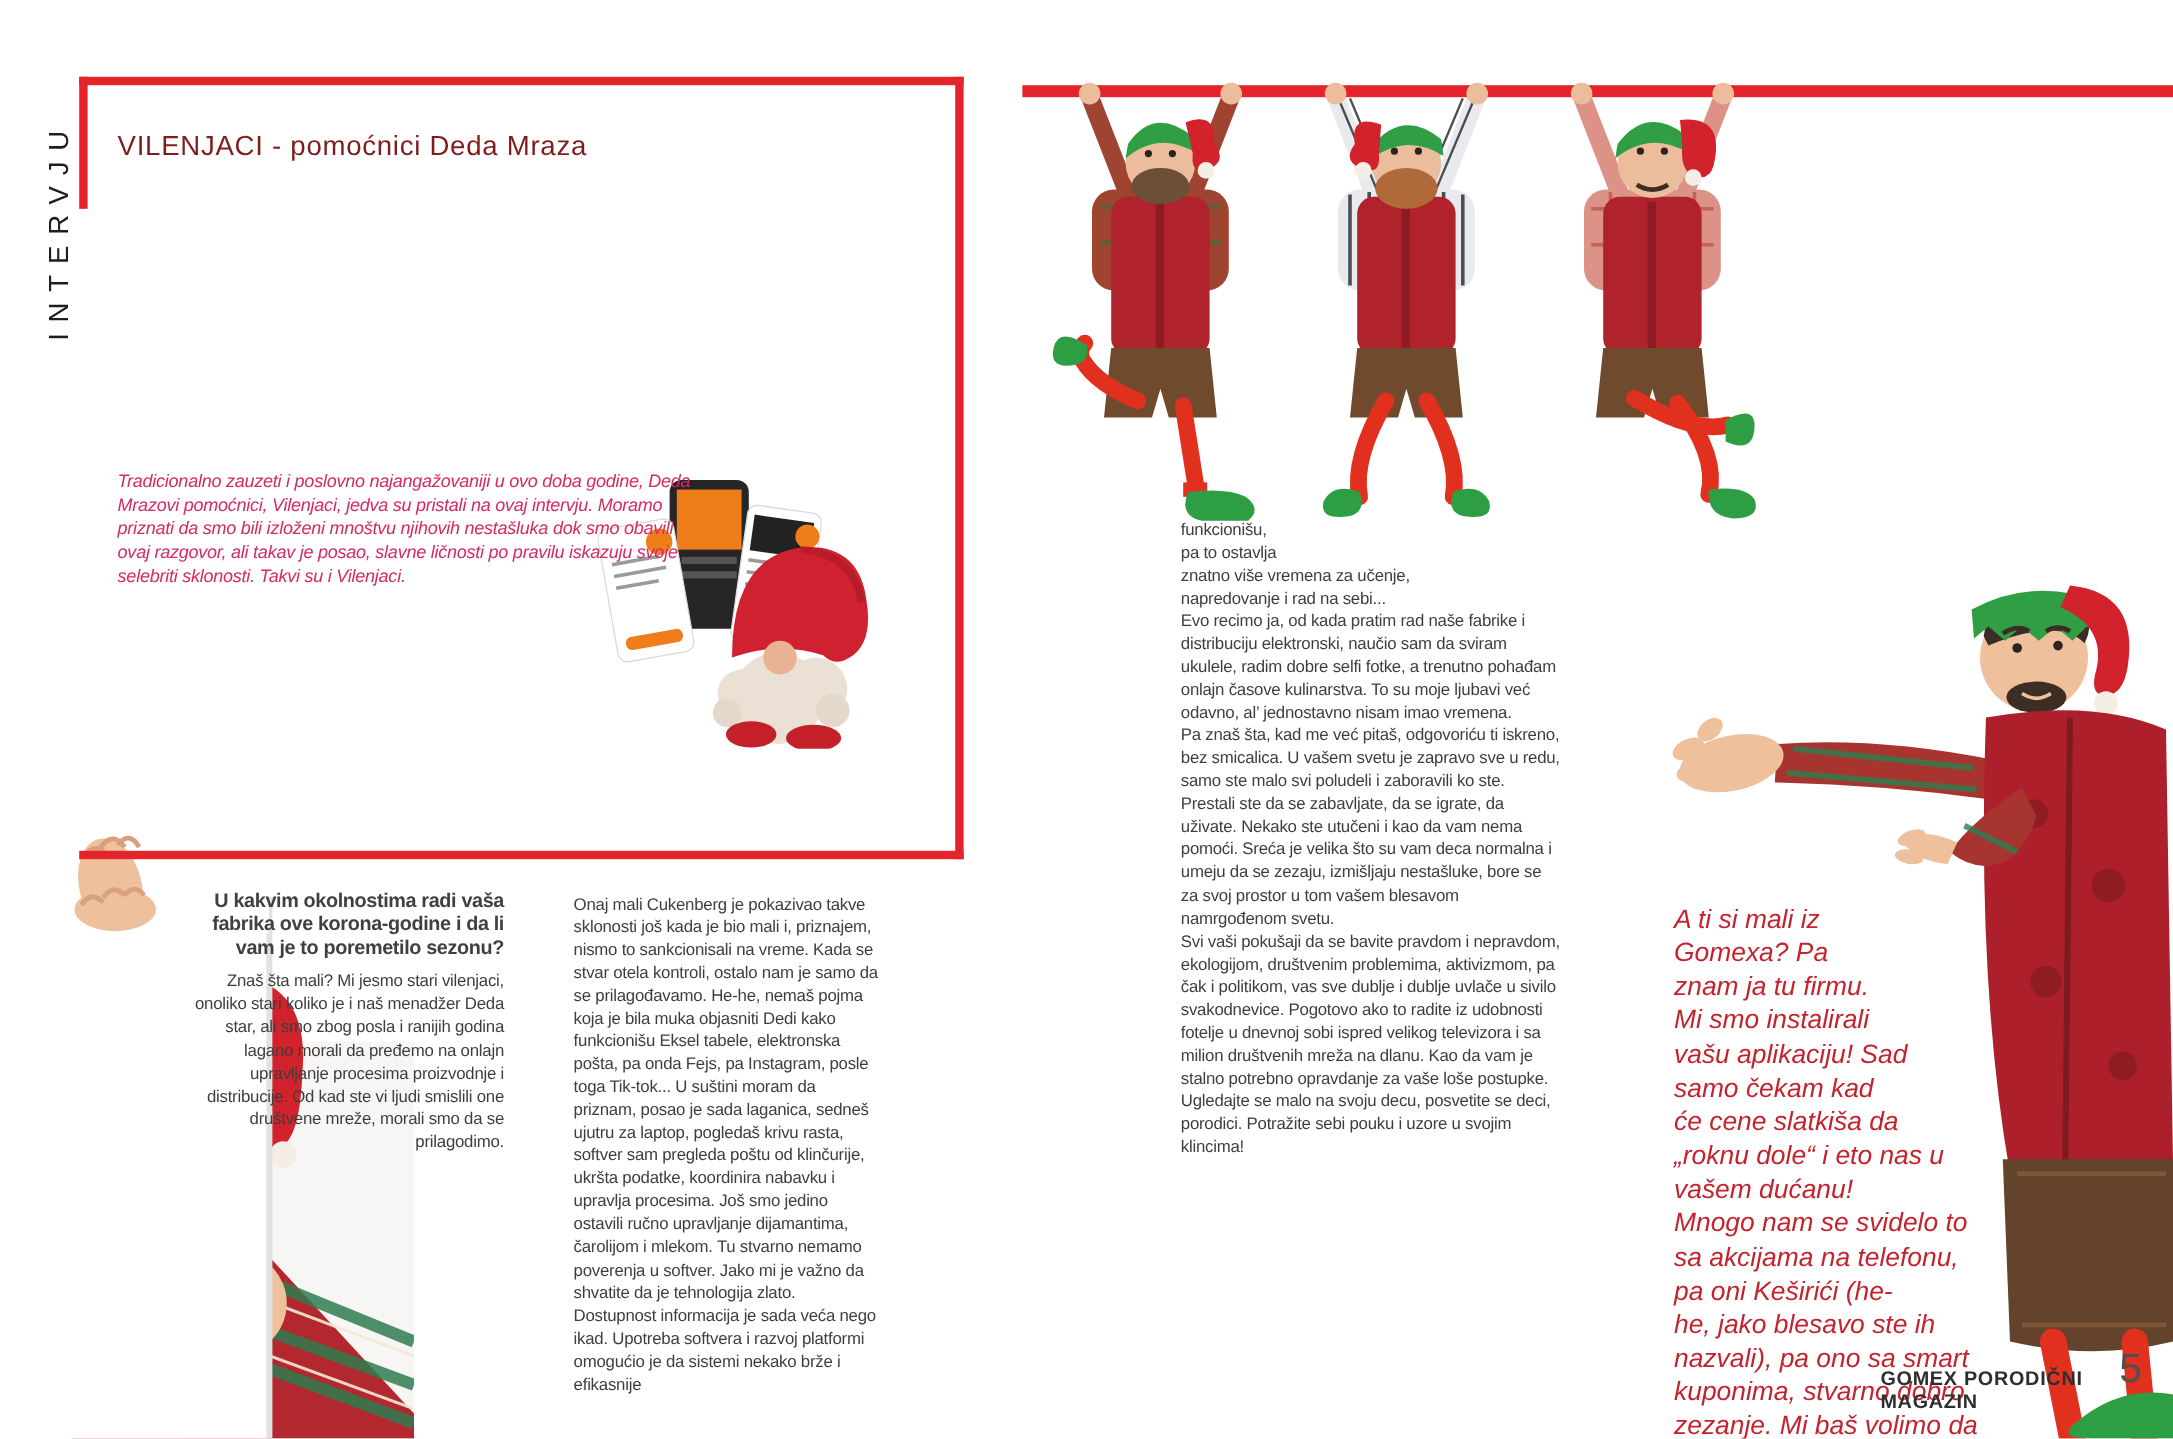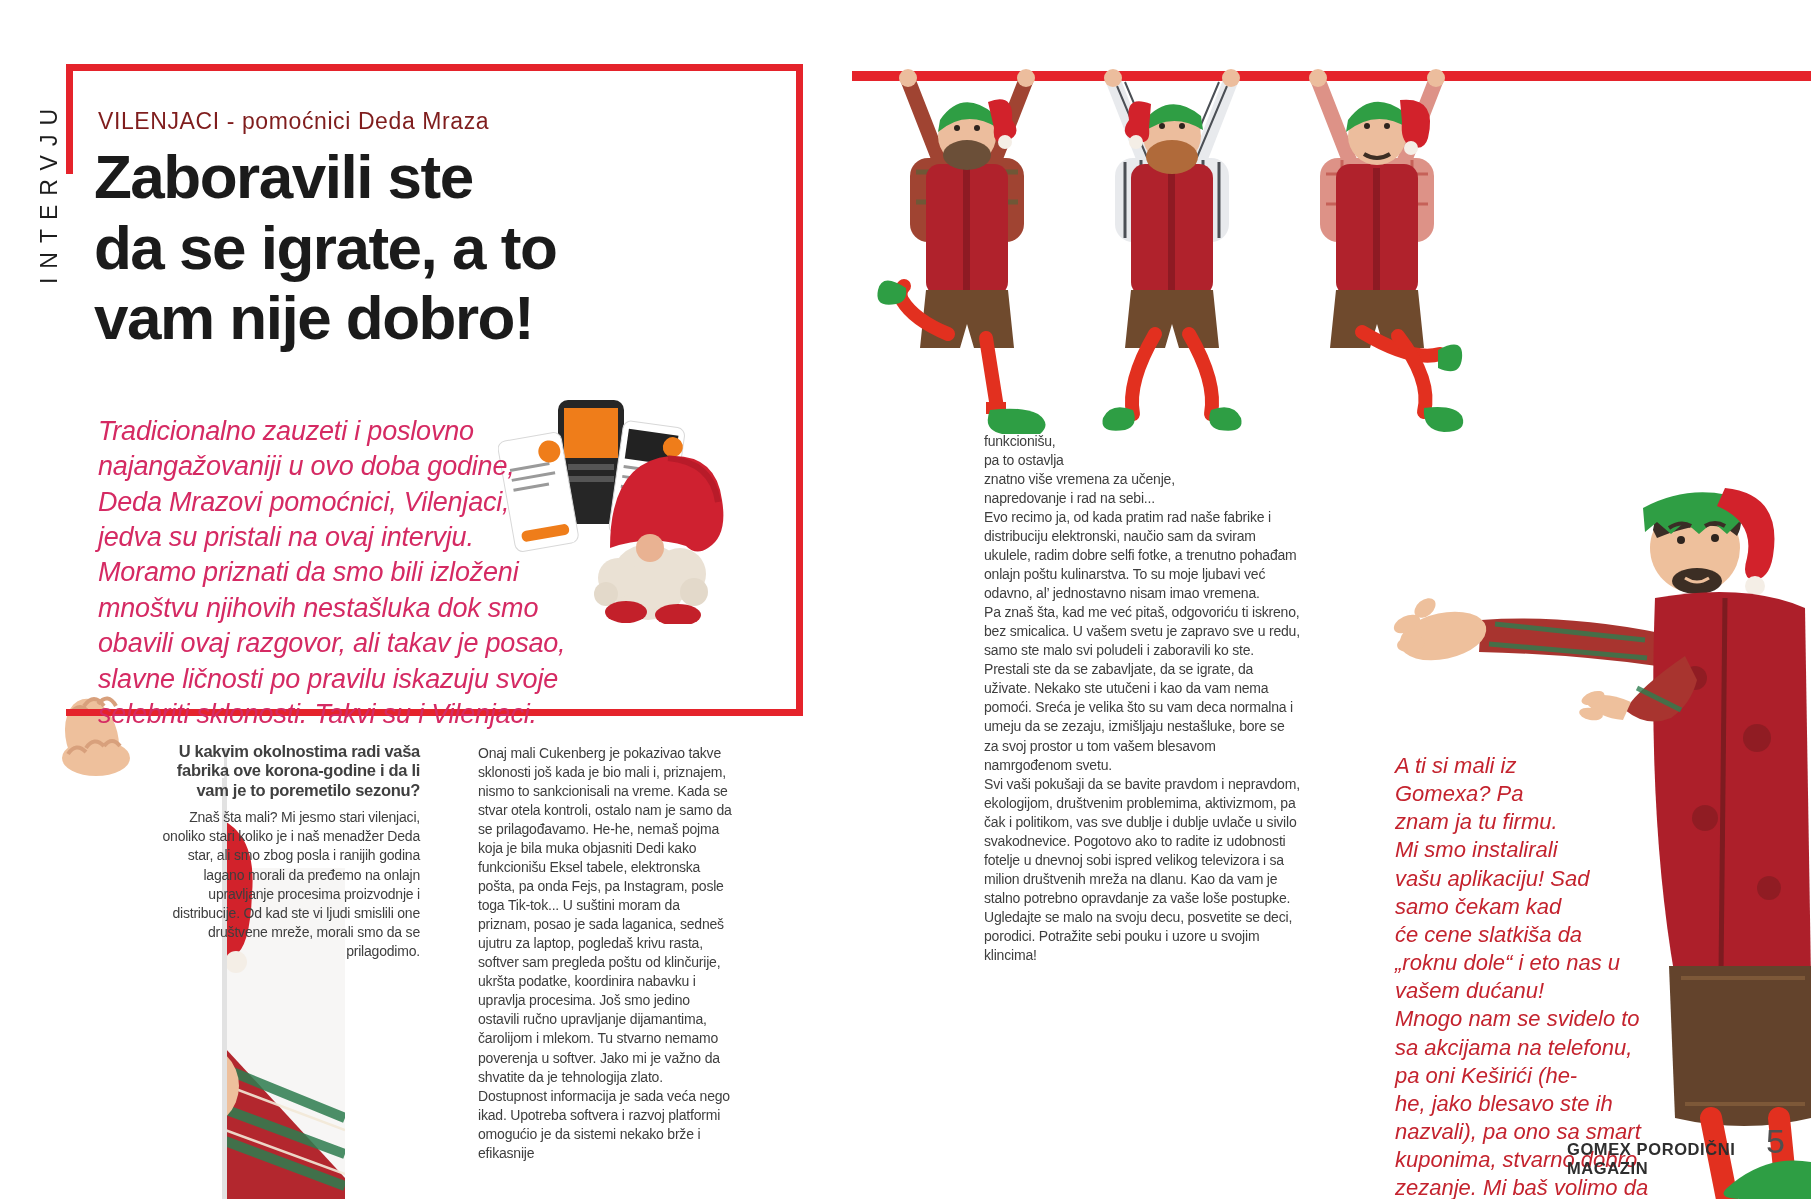--- a/index.html
+++ b/index.html
@@ -12,22 +12,22 @@
     font-size:23px;letter-spacing:9px;color:#1d1d1d;font-weight:500;}
 
   
   .title-box{left:66px;top:64px;width:730px;height:638px;
     border-top:7px solid #e5232b;border-right:7px solid #e5232b;border-bottom:7px solid #e5232b;}
   .left-border-seg{left:66px;top:64px;width:7px;height:110px;background:#e5232b;}
 
   .kicker{left:98px;top:108px;font-size:23px;letter-spacing:0.6px;color:#7f1d1d;}
   .headline{left:94px;top:142px;font-size:62px;line-height:1.14;font-weight:bold;
     letter-spacing:-1.5px;color:#1b1b1b;white-space:pre-line;}
-  .intro{left:98px;top:392px;width:478px;font-size:27px;line-height:1.31;font-style:italic;
-    letter-spacing:-0.2px;margin-top:22px;}
+  .intro{left:98px;top:392px;width:478px;font-size:15px;line-height:1.31;font-style:italic;
+    letter-spacing:-0.2px;}
 
   
   .red-bar{left:852px;top:71px;width:959px;height:10px;background:#e5232b;}
 
   
   .col{font-size:14px;line-height:1.36;color:#3e3e3e;letter-spacing:-0.2px;}
   .col1{left:160px;top:742px;width:260px;text-align:right;}
   .col2{left:478px;top:744px;width:254px;}
   .col3{left:984px;top:432px;width:318px;}
   .q{font-weight:bold;color:#404040;font-size:16.5px;line-height:1.18;letter-spacing:-0.3px;}
@@ -224,40 +224,37 @@
     <path d="M394,700 L402,781" stroke="#e2301f" stroke-width="22" stroke-linecap="round"></path>
     <path d="M342,770 Q330,781 360,781 L426,781 L426,744 Q380,736 342,770 Z" fill="#2e9e44"></path>
   </svg>
 
   <div class="abs vertical-label">INTERVJU</div>
 
   <div class="abs title-box"></div>
   <div class="abs left-border-seg"></div>
 
   <div class="abs kicker">VILENJACI  - pomoćnici Deda Mraza</div>
-  <h1 class="abs headline" style="margin:0">Zaboravili ste
-da se igrate, a to
-vam nije dobro!</h1>
   <div class="abs intro" id="intro-text" style="color: rgb(213, 42, 99);">Tradicionalno zauzeti i poslovno najangažovaniji u ovo doba godine, Deda Mrazovi pomoćnici, Vilenjaci, jedva su pristali na ovaj intervju. Moramo priznati da smo bili izloženi mnoštvu njihovih nestašluka dok smo obavili ovaj razgovor, ali takav je posao, slavne ličnosti po pravilu iskazuju svoje selebriti sklonosti. Takvi su i Vilenjaci.</div>
 
   <div class="abs col col1">
     <div class="q">U kakvim okolnostima radi vaša fabrika ove korona-godine i da li vam je to poremetilo sezonu?</div>
     <div class="a">Znaš šta mali? Mi jesmo stari vilenjaci, onoliko stari koliko je i naš menadžer Deda star, ali smo zbog posla i ranijih godina lagano morali da pređemo na onlajn upravljanje procesima proizvodnje i distribucije. Od kad ste vi ljudi smislili one društvene mreže, morali smo da se prilagodimo.</div>
   </div>
 
   <div class="abs col col2">
     <div>Onaj mali Cukenberg je pokazivao takve sklonosti još kada je bio mali i, priznajem, nismo to sankcionisali na vreme. Kada se stvar otela kontroli, ostalo nam je samo da se prilagođavamo. He-he, nemaš pojma koja je bila muka objasniti Dedi kako funkcionišu Eksel tabele, elektronska pošta, pa onda Fejs, pa Instagram, posle toga Tik-tok... U suštini moram da priznam, posao je sada laganica, sedneš ujutru za laptop, pogledaš krivu rasta, softver sam pregleda poštu od klinčurije, ukršta podatke, koordinira nabavku i upravlja procesima. Još smo jedino ostavili ručno upravljanje dijamantima, čarolijom i mlekom. Tu stvarno nemamo poverenja u softver. Jako mi je važno da shvatite da je tehnologija zlato. Dostupnost informacija je sada veća nego ikad. Upotreba softvera i razvoj platformi omogućio je da sistemi nekako brže i efikasnije</div>
   </div>
 
   <div class="abs col col3">
     <div class="lead">funkcionišu,
 pa to ostavlja
 znatno više vremena za učenje,
 napredovanje i rad na sebi...</div>
-    <div>Evo recimo ja, od kada pratim rad naše fabrike i distribuciju elektronski, naučio sam da sviram ukulele, radim dobre selfi fotke, a trenutno pohađam onlajn poštu kulinarstva. To su moje ljubavi već odavno, al’ jednostavno nisam imao vremena.</div>
+    <div>Evo recimo ja, od kada pratim rad naše fabrike i distribuciju elektronski, naučio sam da sviram ukulele, radim dobre selfi fotke, a trenutno pohađam onlajn časove kulinarstva. To su moje ljubavi već odavno, al’ jednostavno nisam imao vremena.</div>
     <div>Pa znaš šta, kad me već pitaš, odgovoriću ti iskreno, bez smicalica. U vašem svetu je zapravo sve u redu, samo ste malo svi poludeli i zaboravili ko ste. Prestali ste da se zabavljate, da se igrate, da uživate. Nekako ste utučeni i kao da vam nema pomoći. Sreća je velika što su vam deca normalna i umeju da se zezaju, izmišljaju nestašluke, bore se za svoj prostor u tom vašem blesavom namrgođenom svetu.</div>
     <div>Svi vaši pokušaji da se bavite pravdom i nepravdom, ekologijom, društvenim problemima, aktivizmom, pa čak i politikom, vas sve dublje i dublje uvlače u sivilo svakodnevice. Pogotovo ako to radite iz udobnosti fotelje u dnevnoj sobi ispred velikog televizora i sa milion društvenih mreža na dlanu. Kao da vam je stalno potrebno opravdanje za vaše loše postupke. Ugledajte se malo na svoju decu, posvetite se deci, porodici. Potražite sebi pouku i uzore u svojim klincima!</div>
   </div>
 
   <div class="abs pull-quote" id="pull-quote" style="color: rgb(196, 35, 46);">A ti si mali iz
 Gomexa? Pa
 znam ja tu firmu.
 Mi smo instalirali
 vašu aplikaciju! Sad
 samo čekam kad

